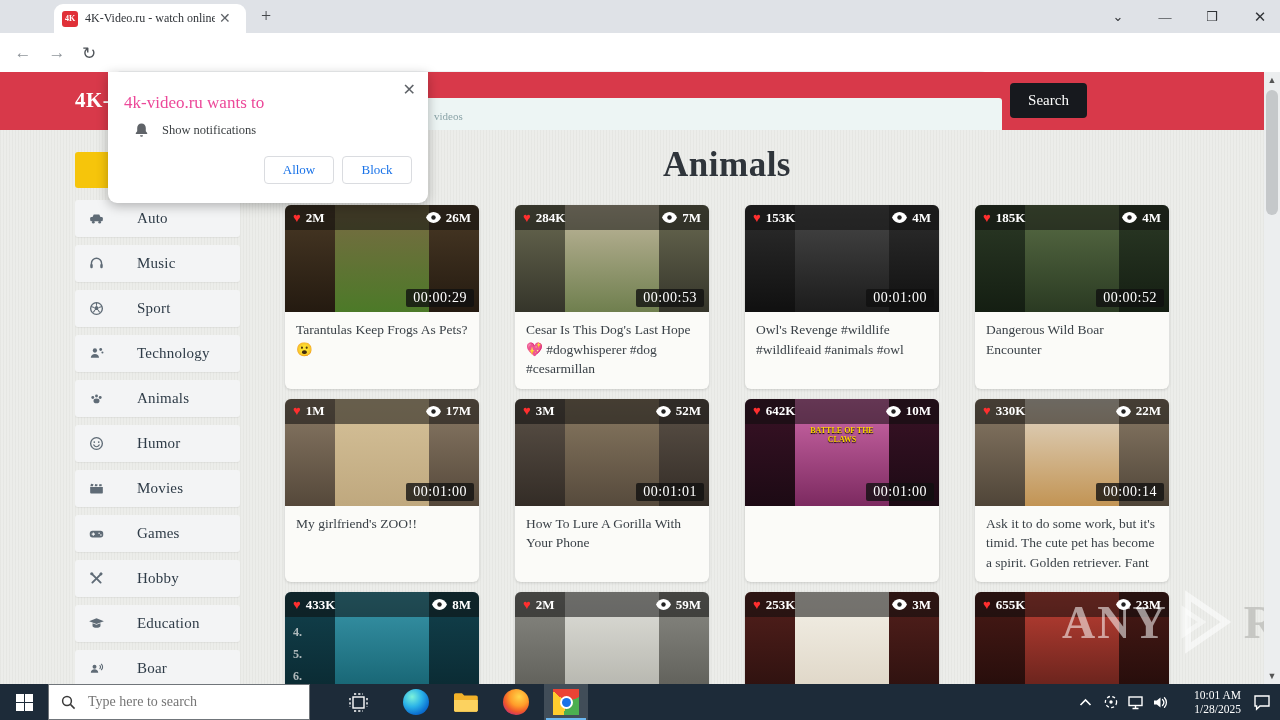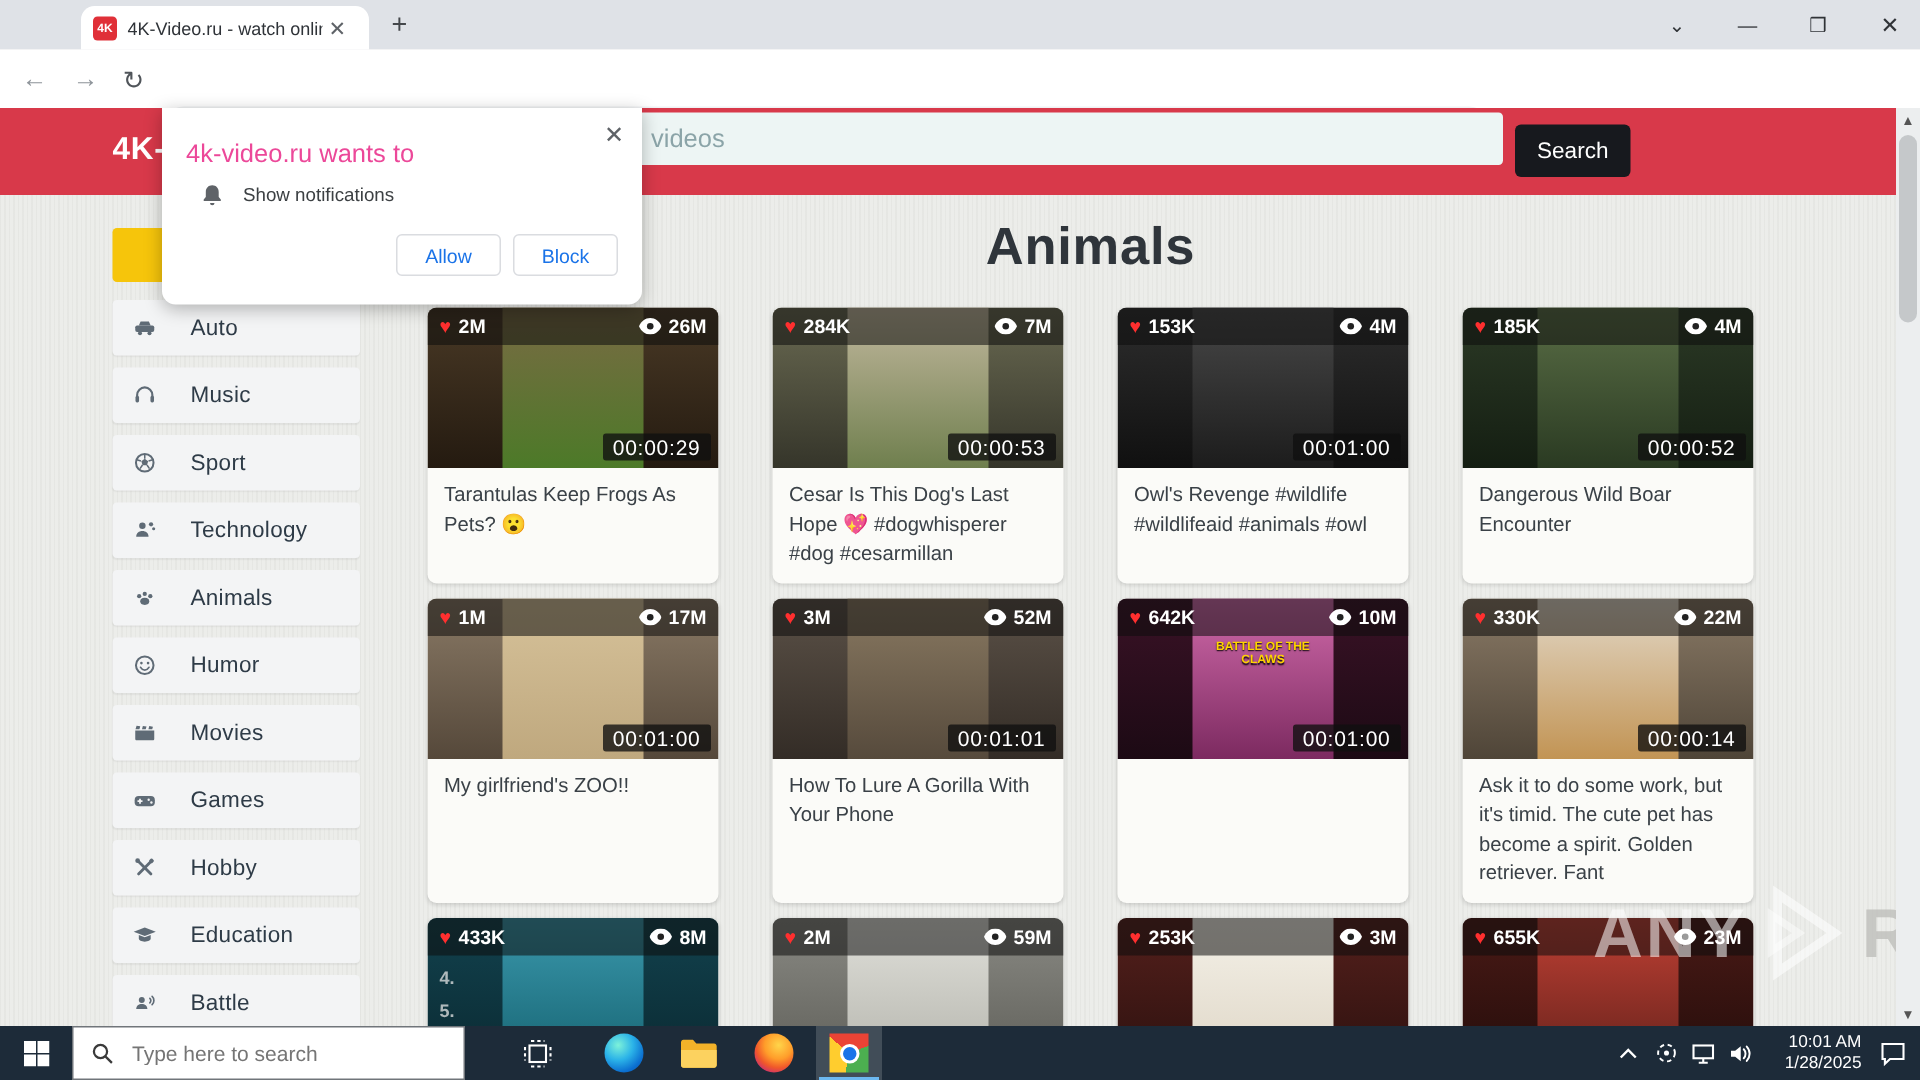--- a/index.html
+++ b/index.html
@@ -1,17 +1,17 @@
 <!DOCTYPE html>
 <html><head>
 <meta charset="utf-8">
 <style>
   html,body{margin:0;padding:0;background:#000;}
   #screen{position:relative;width:1280px;height:720px;overflow:hidden;
-    font-family:Liberation Sans, sans-serif;background:#ecedea;}
+    font-family:Liberation Serif, serif;background:#ecedea;}
 
   
   .tabstrip{position:absolute;left:0;top:0;width:1280px;height:33px;background:#dfe2e7;}
   .tab{position:absolute;left:54px;top:4px;width:192px;height:29px;background:#fff;
     border-radius:9px 9px 0 0;display:flex;align-items:center;padding:0 8px;box-sizing:border-box;}
   .favicon{width:16px;height:16px;background:#e03038;border-radius:3px;color:#fff;font-size:8px;
     font-weight:bold;display:flex;align-items:center;justify-content:center;flex:0 0 16px;}
   .tab-title{font-size:12px;color:#2f3338;margin-left:7px;white-space:nowrap;overflow:hidden;
     width:130px;}
   .tab-close{margin-left:4px;color:#5f6368;font-size:14px;line-height:1;cursor:default;}
@@ -34,22 +34,22 @@
   .tb-icon{position:absolute;top:42px;width:22px;height:22px;display:flex;align-items:center;
     justify-content:center;color:#5f6368;}
   .avatar{position:absolute;left:1216px;top:42px;width:22px;height:22px;border-radius:50%;
     background:#dfe3e7;display:flex;align-items:center;justify-content:center;}
   .dots{position:absolute;left:1253px;top:42px;font-size:15px;color:#5f6368;}
 
   
   .site-header{position:absolute;left:0;top:72px;width:1264px;height:58px;background:#d8394a;}
   .logo{position:absolute;left:75px;top:16px;color:#fff;font-size:21px;font-weight:bold;
     letter-spacing:.5px;}
-  .search-input{position:absolute;left:262px;top:3px;width:740px;height:35px;border:none;
-    border-radius:3px;background:#edf5f4;box-sizing:border-box;padding-left:172px;font-size:17px;
+  .search-input{position:absolute;left:262px;top:26px;width:740px;height:35px;border:none;
+    border-radius:3px;background:#edf5f4;box-sizing:border-box;padding-left:172px;font-size:11px;
     color:#8b5cf6;font-family:inherit;outline:none;}
   .search-input::placeholder{color:#8ba4a8;}
   .search-btn{position:absolute;left:1010px;top:11px;width:77px;height:35px;background:#17191e;
     color:#fff;border:none;border-radius:4px;font-size:15px;font-family:inherit;}
 
   
   .popup{position:absolute;left:108px;top:72px;width:320px;height:131px;background:#fff;
     border-radius:0 0 9px 9px;box-shadow:0 3px 12px rgba(0,0,0,.28);z-index:60;}
   .popup-title{position:absolute;left:16px;top:21px;font-size:17px;color:#ec4899;}
   .popup-x{position:absolute;right:12px;top:8px;font-size:16px;color:#5f6368;}
@@ -61,21 +61,21 @@
 
   
   .main{position:absolute;left:0;top:130px;width:1264px;height:554px;overflow:hidden;
     background-color:#ecedea;
     background-image:repeating-linear-gradient(90deg,rgba(120,120,110,.055) 0 1px,transparent 1px 3px);}
   .yellow-btn{position:absolute;left:75px;top:22px;width:165px;height:36px;background:#f6c50b;
     border-radius:3px;}
   .side-list{position:absolute;left:75px;top:70px;width:165px;display:flex;flex-direction:column;
     gap:8px;}
   .side-item{height:37px;background:#f3f4f5;border-radius:3px;display:flex;align-items:center;
-    gap:21px;padding-left:11px;box-sizing:border-box;box-shadow:0 1px 1px rgba(0,0,0,.05);text-align:center;}
+    gap:31px;padding-left:11px;box-sizing:border-box;box-shadow:0 1px 1px rgba(0,0,0,.05);text-align:center;}
   .side-icon{width:20px;height:20px;display:flex;align-items:center;justify-content:center;}
   .side-label{font-size:15px;color:#2e3b47;font-weight:500;letter-spacing:.2px;}
   .page-heading{position:absolute;left:285px;top:15px;width:884px;text-align:center;font-size:35px;
     color:#2f353b;font-weight:600;letter-spacing:.5px;}
   .grid{position:absolute;left:285px;top:75px;width:884px;display:grid;
     grid-template-columns:repeat(4,194px);column-gap:36px;row-gap:10px;}
   .card{background:#fbfbf8;border-radius:6px;overflow:hidden;box-shadow:0 1px 3px rgba(0,0,0,.14);}
   .thumb{position:relative;height:107px;}
   .thumb-center{position:absolute;left:26%;top:0;width:48%;height:100%;}
   .thumb-top{position:absolute;left:0;top:0;width:100%;height:25px;background:rgba(12,12,12,.55);
@@ -317,21 +317,21 @@
   </div>
 
   <div class="side-item">
     <span class="side-icon">
             <svg width="19" height="19" viewBox="0 0 24 24">
               <circle cx="9.5" cy="9.7" r="2.5" fill="#5f6b76"></circle>
               <path d="M4.8 17.3c0-2.6 2.1-4.2 4.7-4.2s4.7 1.6 4.7 4.2z" fill="#5f6b76"></path>
               <path d="M16.3 8.3c1.1 1 1.1 2.8 0 3.8M18.2 6.6c2 1.8 2 5.2 0 7" stroke="#5f6b76" stroke-width="1.4" fill="none" stroke-linecap="round"></path>
             </svg>
           </span>
-    <span class="side-label">Battle</span>
+    <span class="side-label">Boar</span>
   </div>
 </div>
     <div class="page-heading">Animals</div>
     <div class="grid" id="video-grid">
   <div class="card">
     <div class="thumb" style="background: linear-gradient(rgb(74, 58, 38), rgb(36, 26, 16));">
       <div class="thumb-center" style="background: linear-gradient(rgb(122, 106, 68), rgb(76, 122, 40));"></div>
 
       <div class="thumb-top">
         <span class="likes">

